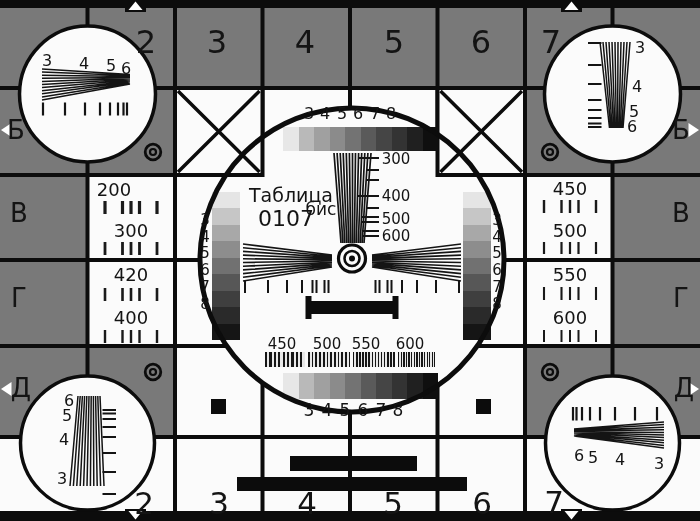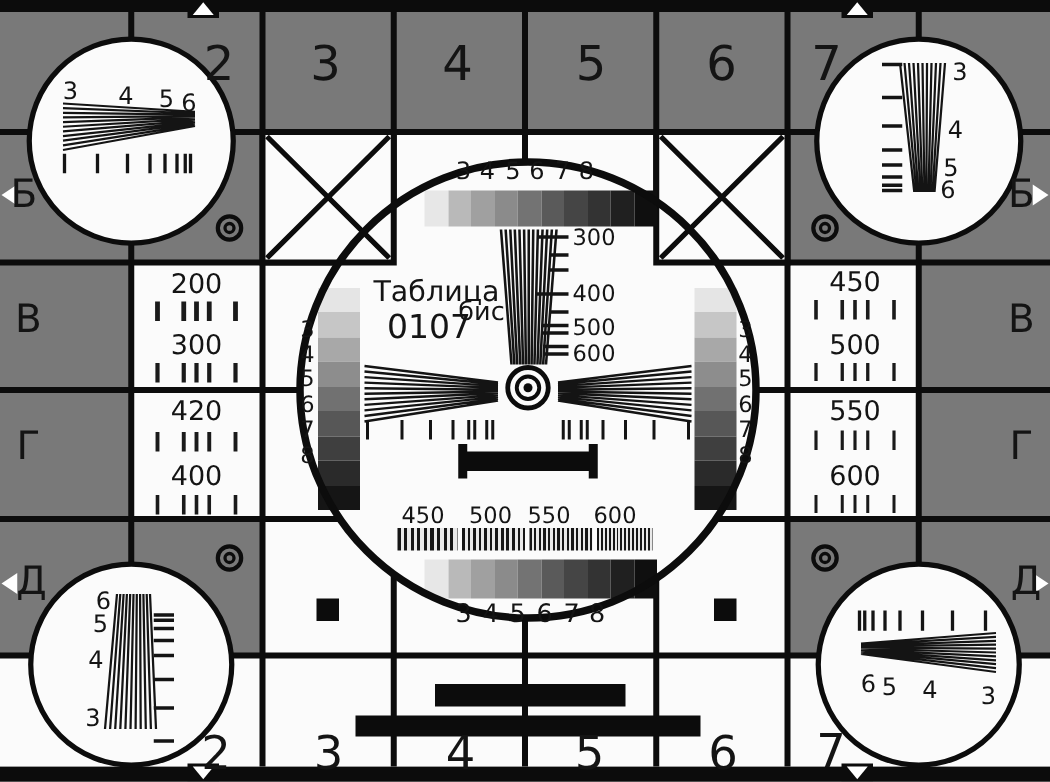--- a/index.html
+++ b/index.html
@@ -290,21 +290,21 @@
   <div class="t f15" style="left:366px;top:344px">550</div>
   <div class="t f15" style="left:410px;top:344px">600</div>
 
   <div class="t f17" style="left:309px;top:410px">3</div>
   <div class="t f17" style="left:327px;top:410px">4</div>
   <div class="t f17" style="left:345px;top:410px">5</div>
   <div class="t f17" style="left:363px;top:410px">6</div>
   <div class="t f17" style="left:381px;top:410px">7</div>
   <div class="t f17" style="left:398px;top:410px">8</div>
 
-  <div class="t f18" style="left:131px;top:190px">200</div>
+  <div class="t f18" style="left:114px;top:190px">200</div>
   <div class="t f18" style="left:131px;top:231px">300</div>
   <div class="t f18" style="left:131px;top:275px">420</div>
   <div class="t f18" style="left:131px;top:318px">400</div>
   <div class="t f18" style="left:570px;top:189px">450</div>
   <div class="t f18" style="left:570px;top:231px">500</div>
   <div class="t f18" style="left:570px;top:275px">550</div>
   <div class="t f18" style="left:570px;top:318px">600</div>
 
 </div>
 

